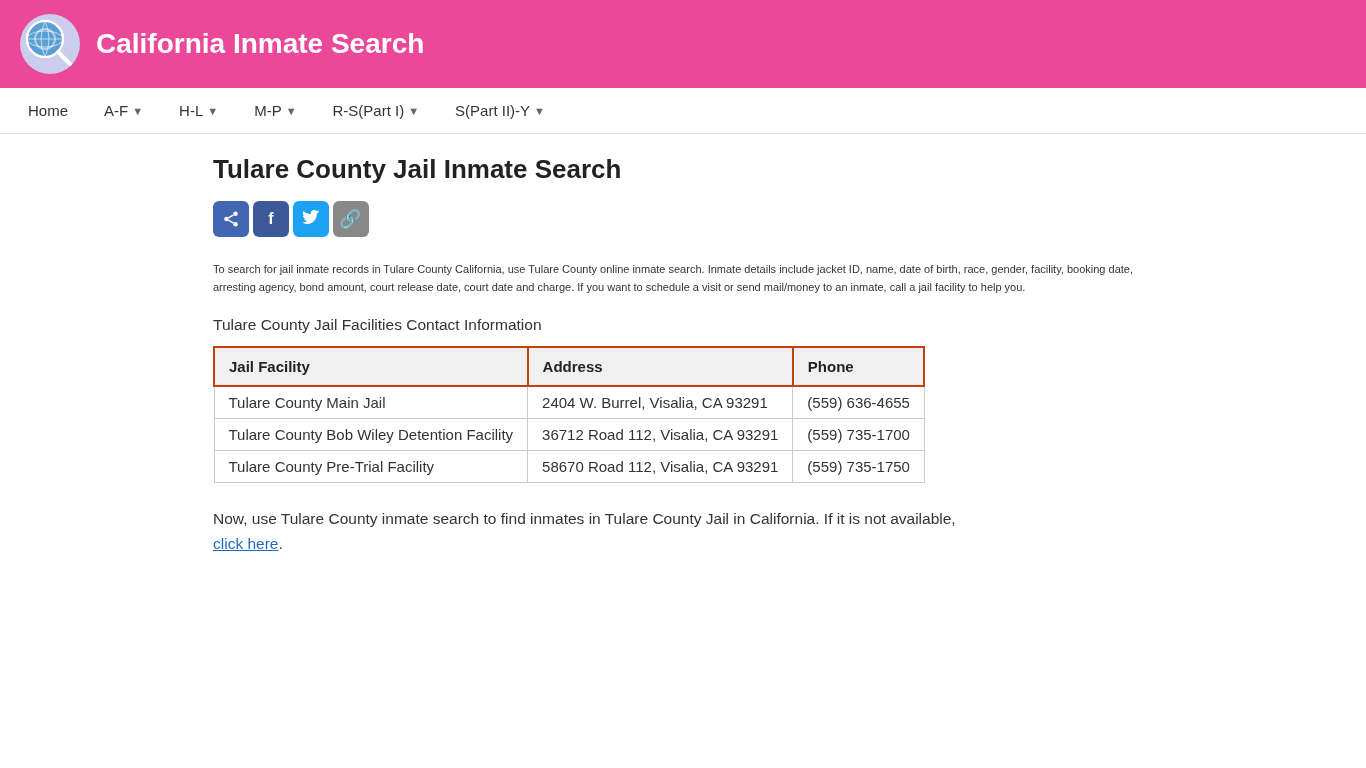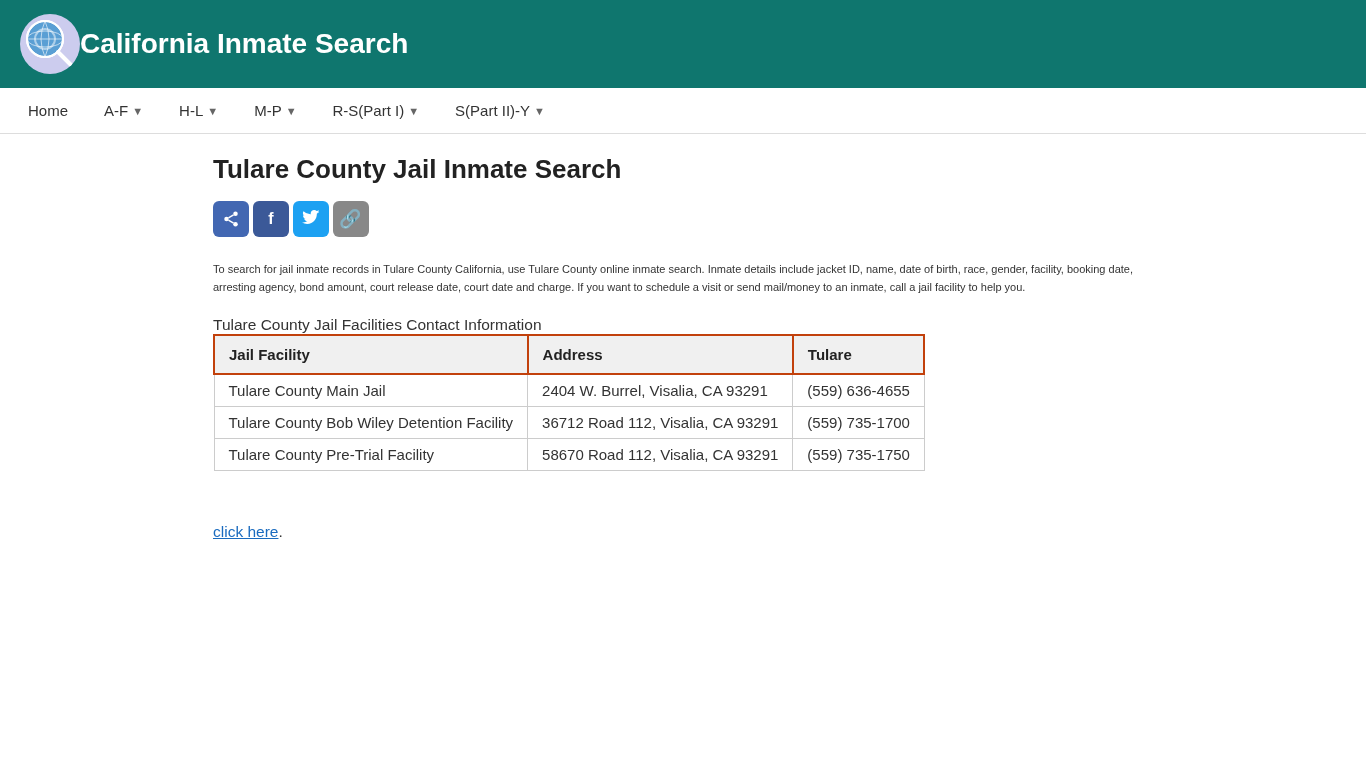--- a/index.html
+++ b/index.html
@@ -1,23 +1,24 @@
 <!DOCTYPE html>
 <html><head>
   <meta charset="utf-8">
   <style>
     * { margin: 0; padding: 0; box-sizing: border-box; }
     body { font-family: Georgia, 'Times New Roman', serif; font-size: 16px; color: #333; background: #fff; }
 
     
     #header {
-      background-color: #0f766e;
+      background-color: #ec4899;
       padding: 14px 20px;
       display: flex;
       align-items: center;
+      gap: 16px;
       min-height: 83px;
     }
     #header-logo {
       width: 60px;
       height: 60px;
       border-radius: 50%;
       background: #cce;
       display: flex;
       align-items: center;
       justify-content: center;
@@ -111,20 +112,21 @@
       line-height: 1.6;
       color: #333;
       margin-bottom: 20px;
       font-family: Arial, sans-serif;
     }
 
     
     #facilities-title {
       font-size: 15.5px;
       font-family: Arial, sans-serif;
+      margin-bottom: 12px;
       color: #333;
     }
 
     
     #facilities-table {
       border-collapse: collapse;
       width: auto;
       min-width: 600px;
       margin-bottom: 24px;
       font-family: Arial, sans-serif;
@@ -236,21 +238,21 @@
 
   <p id="description">To search for jail inmate records in Tulare County California, use Tulare County online inmate search. Inmate details include jacket ID, name, date of birth, race, gender, facility, booking date, arresting agency, bond amount, court release date, court date and charge. If you want to schedule a visit or send mail/money to an inmate, call a jail facility to help you.</p>
 
   <p id="facilities-title">Tulare County Jail Facilities Contact Information</p>
 
   <table id="facilities-table">
     <thead>
       <tr>
         <th>Jail Facility</th>
         <th>Address</th>
-        <th>Tulare</th>
+        <th>Phone</th>
       </tr>
     </thead>
     <tbody id="facilities-tbody">
     <tr>
           <td>Tulare County Main Jail</td>
           <td>2404 W. Burrel, Visalia, CA 93291</td>
           <td>(559) 636-4655</td>
         </tr>
         <tr>
           <td>Tulare County Bob Wiley Detention Facility</td>
@@ -259,17 +261,18 @@
         </tr>
         <tr>
           <td>Tulare County Pre-Trial Facility</td>
           <td>58670 Road 112, Visalia, CA 93291</td>
           <td>(559) 735-1750</td>
         </tr>
       </tbody>
   </table>
 
   <p id="bottom-text">
+    <span>Now, use Tulare County inmate search to find inmates in Tulare County Jail in California. If it is not available,</span>
     <br>
     <a href="#">click here</a><span>.</span>
   </p>
 
 </main>
 
 </body></html>

